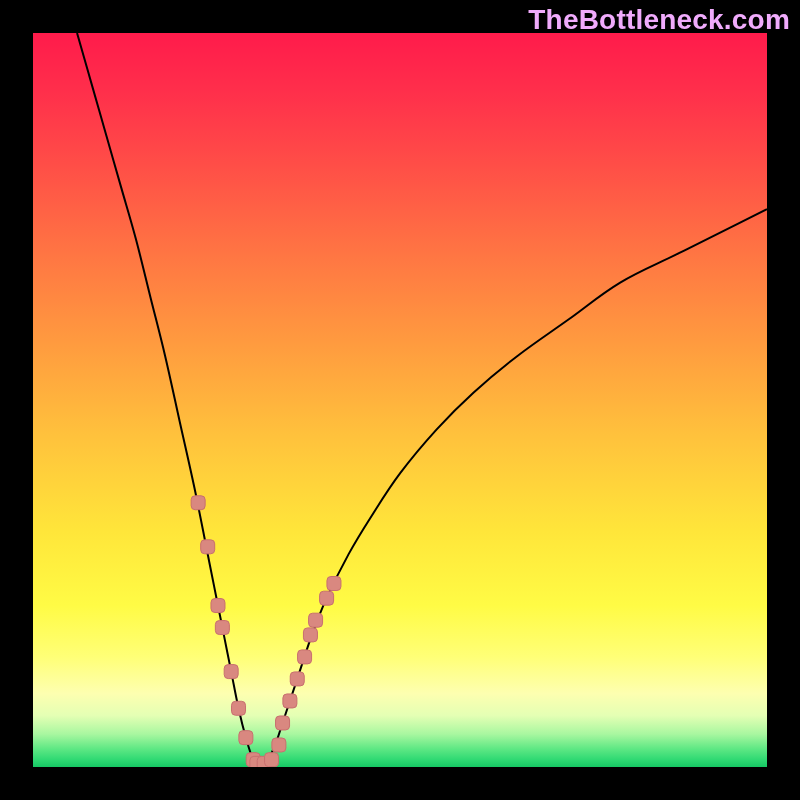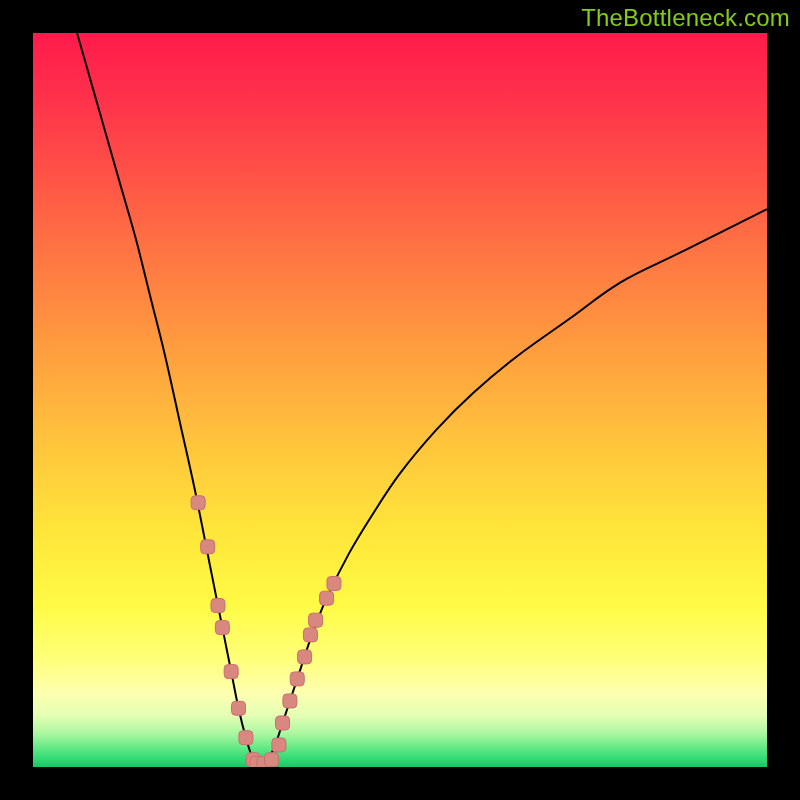--- a/index.html
+++ b/index.html
@@ -16,23 +16,23 @@
     left: 0;
     top: 0;
     width: 800px;
     height: 800px;
     background: #000;
   }
   .watermark {
     position: absolute;
     top: 4px;
     right: 10px;
-    color: #84cc16;
-    font-size: 24px;
-    font-weight: 400;
+    color: #f0abfc;
+    font-size: 28px;
+    font-weight: 700;
     letter-spacing: 0.2px;
     z-index: 10;
   }
   .plot {
     position: absolute;
     left: 33px;
     top: 33px;
     width: 734px;
     height: 734px;
   }

